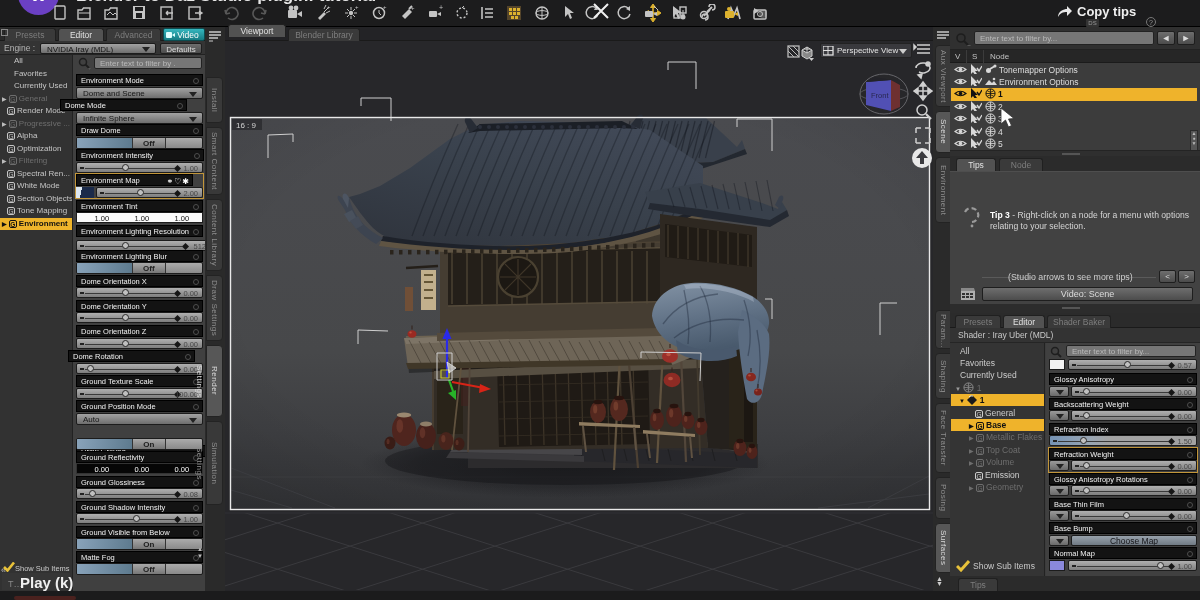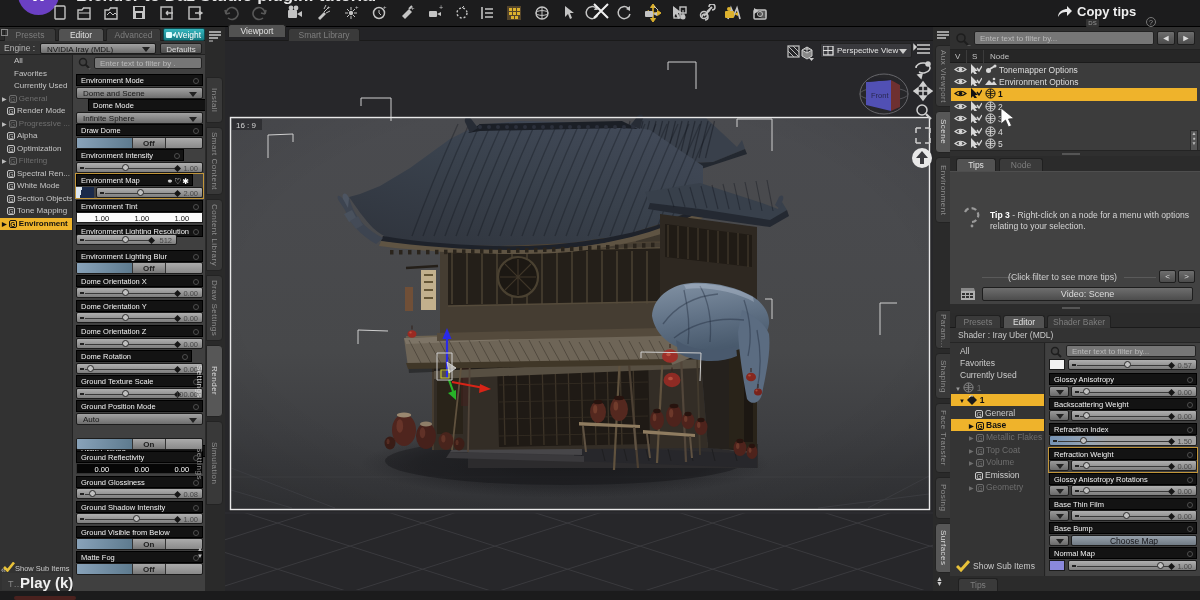--- a/index.html
+++ b/index.html
@@ -178,21 +178,21 @@
     <path d="M2 12 C2 6 8 4 11 4 L11 1 L16 6 L11 11 L11 7 C7 7 4 8 2 12z" fill="#e8e8e8"></path>
   </svg>
 <div style="position:absolute;left:1077px;top:4px;font-size:13px;font-weight:bold;color:#efefef">Copy tips</div>
 <div style="position:absolute;left:1086px;top:19px;width:13px;height:8px;background:#333;border-radius:1px;color:#999;font-size:6px;text-align:center;line-height:8px">DS</div>
 <div style="position:absolute;left:1146px;top:17px;width:10px;height:10px;border:1px solid #777;border-radius:50%;color:#999;font-size:7px;text-align:center;line-height:9px">?</div>
 <div style="position:absolute;left:0;top:27px;width:205px;height:573px;background:#3e3e3e"></div>
 <div style="position:absolute;left:0;top:27px;width:205px;height:14px;background:#2b2b2b;border-bottom:1px solid #1a1a1a"></div>
 <div class="tab" style="position:absolute;left:4px;top:28px;width:52px">Presets</div>
 <div class="tab tabon" style="position:absolute;left:58px;top:28px;width:46px">Editor</div>
 <div class="tab" style="position:absolute;left:106px;top:28px;width:55px">Advanced</div>
-<div style="position:absolute;left:163px;top:28px;width:42px;height:13px;background:linear-gradient(#35b7bf,#167b83);border:1px solid #0c4c50;border-radius:2px;color:#fff;font-size:8.5px;line-height:12px;text-align:center;padding-left:8px">Weight</div>
+<div style="position:absolute;left:163px;top:28px;width:42px;height:13px;background:linear-gradient(#35b7bf,#167b83);border:1px solid #0c4c50;border-radius:2px;color:#fff;font-size:8.5px;line-height:12px;text-align:center;padding-left:8px">Video</div>
 <svg class="a" style="left:166px;top:31px" width="9" height="8">
     <rect x="0" y="1" width="6" height="6" rx="1" fill="#dff"></rect>
     <path d="M6 4 l3-2 0 4z" fill="#dff"></path>
   </svg>
 <div style="position:absolute;left:0;top:41px;width:205px;height:14px;background:#343434;border-bottom:1px solid #222"></div>
 <div style="position:absolute;left:4px;top:43px;font-size:8.5px;color:#b5b5b5">Engine :</div>
 <div class="dd" style="position:absolute;left:40px;top:42.5px;width:116px;height:11px">NVIDIA Iray (MDL)<span class="ddar" style="top:3px"></span></div>
 <div class="btn" style="position:absolute;left:160px;top:42.5px;width:42px;height:11px;font-size:8px;line-height:11px">Defaults</div>
 <div style="position:absolute;left:0;top:55px;width:73px;height:545px;background:#323232;border-right:1px solid #222"></div>
 <div class="lrow" style="top:55.0px;padding-left:9px;color:#c6c6c6"><span style="display:inline-block;width:5px"></span>All</div>
@@ -217,28 +217,28 @@
 <div style="position:absolute;left:1px;top:565px;color:#bbb;font-size:9px">«</div>
 <div style="position:absolute;left:73px;top:55px;width:132px;height:545px;background:#404040"></div>
 <svg class="a" style="left:77px;top:57px" width="15" height="13">
     <circle cx="6" cy="5" r="3.5" fill="none" stroke="#1e1e1e" stroke-width="1.5"></circle>
     <path d="M8.5 7.5 l3.5 3.5" stroke="#1e1e1e" stroke-width="1.8"></path>
     <path d="M11 11 l3 0 -1.5 2z" fill="#555"></path>
   </svg>
 <div class="fld" style="position:absolute;left:94px;top:57px;width:108px;height:12px;line-height:11px">Enter text to filter by .</div>
 <div class="hdr" style="left:76px;top:74.0px;width:127px">Environment Mode<span class="gear"></span></div>
 <div class="dd" style="left:76px;top:86.5px;width:127px">Dome and Scene<span class="ddar"></span></div>
-<div class="hdr" style="left:88px;top:99.1px;width:127px">Dome Mode<span class="gear"></span></div>
+<div class="hdr" style="left:60px;top:99.1px;width:127px">Dome Mode<span class="gear"></span></div>
 <div class="dd" style="left:76px;top:111.6px;width:127px">Infinite Sphere<span class="ddar"></span></div>
 <div class="hdr" style="left:76px;top:124.19999999999999px;width:127px">Draw Dome<span class="gear"></span></div>
 <div class="tog" style="left:76px;top:136.7px;width:127px;height:12px">
     <span class="togb"></span>
     <span class="togbtn">Off</span>
   </div>
-<div class="hdr" style="left:76px;top:149.29999999999998px;width:108px">Environment Intensity<span class="gear"></span></div>
+<div class="hdr" style="left:76px;top:149.29999999999998px;width:128px">Environment Intensity<span class="gear"></span></div>
 <div class="sli" style="left:76px;top:161.79999999999998px;width:127px;height:11px">
     <span class="mnt"></span>
     <span class="trk"></span>
     <span class="hndl" style="left:45.15px"></span>
     <span class="dia"></span>
     <span class="val">1.00</span>
   </div>
 <div class="hdr" style="left:76px;top:174.39999999999998px;width:117px">Environment Map<span style="position:absolute;right:2px;top:1px;color:#fff;font-size:8px;letter-spacing:1px">⚭♡✱</span></div>
 <div style="position:absolute;left:75px;top:173.39999999999998px;width:129px;height:26px;border:1px solid #c2963a"></div>
 <div style="position:absolute;left:76px;top:186.89999999999998px;width:18px;height:11px;background:linear-gradient(100deg,#dde8f2 0 30%,#1a2a4a 30%)"></div>
@@ -249,21 +249,21 @@
     <span class="dia"></span>
     <span class="val">2.00</span>
   </div>
 <div class="hdr" style="left:76px;top:199.49999999999997px;width:127px">Environment Tint<span class="gear"></span></div>
 <div style="position:absolute;left:76px;top:211.99999999999997px;width:127px;height:11px;background:#fafafa;border:1px solid #1c1c1c;color:#111;font-size:7.5px;line-height:11px">
     <span style="position:absolute;left:14%">1.00</span>
     <span style="position:absolute;left:46%">1.00</span>
     <span style="position:absolute;left:78%">1.00</span>
   </div>
 <div class="hdr" style="left:76px;top:224.59999999999997px;width:127px">Environment Lighting Resolution<span class="gear"></span></div>
-<div class="sli" style="left:76px;top:234px;width:101px;height:11px">
+<div class="sli" style="left:76px;top:240px;width:135px;height:11px">
     <span class="mnt"></span>
     <span class="trk"></span>
     <span class="hndl" style="left:45.15px"></span>
     <span class="dia"></span>
     <span class="val">512</span>
   </div>
 <div class="hdr" style="left:76px;top:249.69999999999996px;width:127px">Environment Lighting Blur<span class="gear"></span></div>
 <div class="tog" style="left:76px;top:262.19999999999993px;width:127px;height:12px">
     <span class="togb"></span>
     <span class="togbtn">Off</span>
@@ -285,21 +285,21 @@
     <span class="val">0.00</span>
   </div>
 <div class="hdr" style="left:76px;top:325.0px;width:127px">Dome Orientation Z<span class="gear"></span></div>
 <div class="sli" style="left:76px;top:337.5px;width:127px;height:11px">
     <span class="mnt"></span>
     <span class="trk"></span>
     <span class="hndl" style="left:45.15px"></span>
     <span class="dia"></span>
     <span class="val">0.00</span>
   </div>
-<div class="hdr" style="left:76px;top:350.1px;width:116px">Dome Rotation<span class="gear"></span></div>
+<div class="hdr" style="left:68px;top:350.1px;width:127px">Dome Rotation<span class="gear"></span></div>
 <div class="sli" style="left:76px;top:362.6px;width:127px;height:11px">
     <span class="mnt"></span>
     <span class="trk"></span>
     <span class="hndl" style="left:10.350000000000001px"></span>
     <span class="dia"></span>
     <span class="val">0.00</span>
   </div>
 <div class="hdr" style="left:76px;top:375.20000000000005px;width:127px">Ground Texture Scale<span class="gear"></span></div>
 <div class="sli" style="left:76px;top:387.70000000000005px;width:127px;height:11px">
     <span class="mnt"></span>
@@ -355,21 +355,21 @@
   </svg>
 <div class="vt" style="left:205.5px;top:77px;width:17px;height:46px;border-radius:0 4px 4px 0;padding:3px 0;line-height:15px">Install</div>
 <div class="vt" style="left:205.5px;top:127px;width:17px;height:68px;border-radius:0 4px 4px 0;padding:3px 0;line-height:15px">Smart Content</div>
 <div class="vt" style="left:205.5px;top:199px;width:17px;height:72px;border-radius:0 4px 4px 0;padding:3px 0;line-height:15px">Content Library</div>
 <div class="vt" style="left:205.5px;top:275px;width:17px;height:66px;border-radius:0 4px 4px 0;padding:3px 0;line-height:15px">Draw Settings</div>
 <div class="vt" style="left:205.5px;top:345px;width:17px;height:72px;border-radius:0 4px 4px 0;padding:3px 0;line-height:15px;background:#575757;color:#d8d8d8">Render Settings</div>
 <div class="vt" style="left:205.5px;top:421px;width:17px;height:84px;border-radius:0 4px 4px 0;padding:3px 0;line-height:15px">Simulation Settings</div>
 <div style="position:absolute;left:225px;top:27px;width:708px;height:573px;background:#252528"></div>
 <div style="position:absolute;left:225px;top:27px;width:708px;height:14px;background:#232326;border-bottom:1px solid #1a1a1a"></div>
 <div class="tab tabon" style="position:absolute;left:228px;top:24px;width:58px">Viewport</div>
-<div class="tab" style="position:absolute;left:288px;top:28px;width:72px">Smart Library</div>
+<div class="tab" style="position:absolute;left:288px;top:28px;width:72px">Blender Library</div>
 <svg id="vpsvg" class="a" style="left:225px;top:41px" width="708" height="549" viewBox="225 41 708 549">
     <defs>
 <linearGradient id="bgv" x1="0" y1="0" x2="0" y2="1">
 <stop offset="0" stop-color="#4a4b4f"></stop>
         <stop offset="0.6" stop-color="#47484a"></stop>
 <stop offset="0.8" stop-color="#3e3f42"></stop>
         <stop offset="1" stop-color="#323336"></stop>
 </linearGradient>
 <radialGradient id="vig" cx="0.5" cy="0.45" r="0.8">
 <stop offset="0.6" stop-color="rgba(0,0,0,0)"></stop>
@@ -917,21 +917,21 @@
 <div class="tab tabon" style="position:absolute;left:956px;top:158px;width:40px">Tips</div>
 <div class="tab" style="position:absolute;left:999px;top:158px;width:44px">Node</div>
 <div style="position:absolute;left:950px;top:171px;width:250px;height:133px;background:#424242;border-top:1px solid #4e4e4e"></div>
 <svg class="a" style="left:962px;top:206px" width="20" height="22">
     <path d="M3 6 A7 7 0 1 1 10 16 M10 16 l0 0" stroke="#9a9a9a" stroke-width="2.2" fill="none" stroke-dasharray="5 3"></path>
     <circle cx="10" cy="20" r="1.4" fill="#9a9a9a"></circle>
   </svg>
 <div style="position:absolute;left:990px;top:210px;width:207px;font-size:8.6px;color:#d6d6d6;line-height:10.5px"><b style="color:#fff">Tip 3</b> - Right-click on a node for a menu with options relating to your selection.</div>
 <div style="position:absolute;left:982px;top:277px;width:52px;height:1px;background:#5a5a5a"></div>
 <div style="position:absolute;left:1124px;top:277px;width:32px;height:1px;background:#5a5a5a"></div>
-<div style="position:absolute;left:1008px;top:272px;font-size:8.8px;color:#cfcfcf">(Click filter to see more tips)</div>
+<div style="position:absolute;left:1008px;top:272px;font-size:8.8px;color:#cfcfcf">(Studio arrows to see more tips)</div>
 <div class="btn" style="position:absolute;left:1159px;top:270px;width:17px;height:13px;font-size:8px;line-height:12px">&lt;</div>
 <div class="btn" style="position:absolute;left:1178px;top:270px;width:17px;height:13px;font-size:8px;line-height:12px">&gt;</div>
 <svg class="a" style="left:960px;top:287px" width="17" height="14">
     <rect x="1" y="4" width="14" height="9" fill="#b0b0b0"></rect>
     <path d="M1 4 l14 0 -1-3 -13 0z" fill="#888"></path>
     <g fill="#333">
       <rect x="2" y="6" width="3" height="2"></rect>
       <rect x="6" y="6" width="3" height="2"></rect>
       <rect x="10" y="6" width="3" height="2"></rect>
       <rect x="2" y="9" width="3" height="2"></rect>

